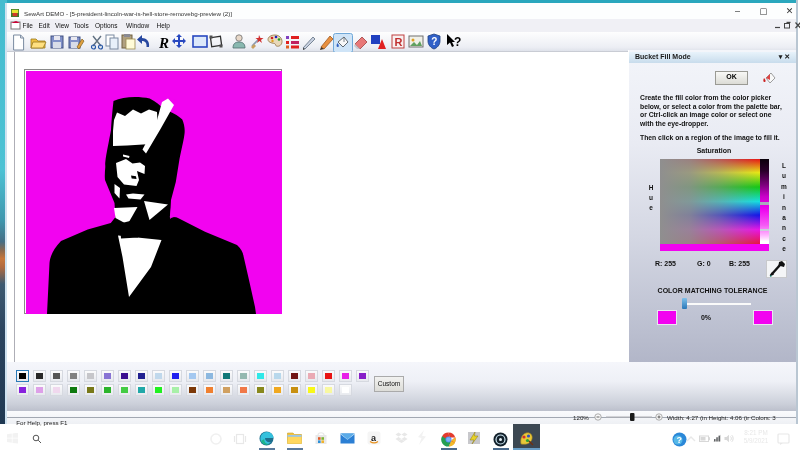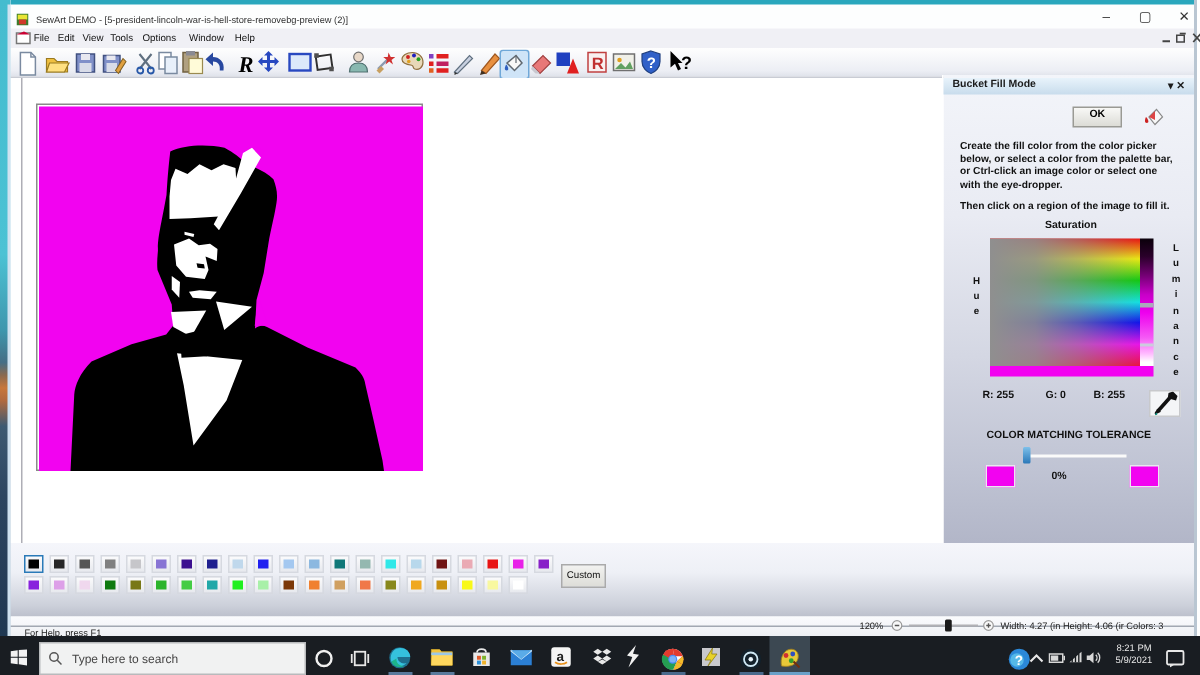--- a/index.html
+++ b/index.html
@@ -429,25 +429,20 @@
         <circle cx="8" cy="5" r="3.2" fill="#f8f8f8" stroke="#999" stroke-width="0.8"></circle>
           <path d="M6.5 5 L9.5 5" stroke="#555" stroke-width="0.9"></path>
         <path d="M16 5 L62 5" stroke="#b0b0b4" stroke-width="1.2"></path>
         <rect x="40" y="1" width="4.5" height="8" rx="1" fill="#1a1a1a"></rect>
         <circle cx="69" cy="5" r="3.2" fill="#f8f8f8" stroke="#999" stroke-width="0.8"></circle>
           <path d="M67.5 5 L70.5 5 M69 3.5 L69 6.5" stroke="#555" stroke-width="0.9"></path>
       </svg>
       <span style="position:absolute;left:660px;top:2.5px;">Width: 4.27 (in Height: 4.06 (ir Colors: 3</span>
     </div>
   </div>
-  <div id="taskbar">
-    <div id="search">
-        <span>Type here to search</span>
-      </div>
-  </div>
   <svg style="position:absolute;left:7px;top:433px;" width="11" height="11" viewBox="0 0 11 11">
       <path d="M0 1.2 L4.8 0.5 L4.8 4.8 L0 4.8 Z M5.5 0.4 L11 -0.3 L11 4.8 L5.5 4.8 Z M0 5.5 L4.8 5.5 L4.8 9.8 L0 9.1 Z M5.5 5.5 L11 5.5 L11 10.6 L5.5 9.9 Z" fill="#f2f2f2"></path>
     </svg>
   <svg style="position:absolute;left:32px;top:434px;" width="10" height="10" viewBox="0 0 10 10">
       <circle cx="4" cy="4" r="2.8" fill="none" stroke="#555" stroke-width="1"></circle>
       <path d="M6.2 6.2 L9 9" stroke="#555" stroke-width="1"></path>
     </svg>
   <svg style="position:absolute;left:209px;top:432px;" width="14" height="14" viewBox="0 0 14 14">
       <circle cx="7" cy="7" r="5" fill="none" stroke="#f0f0f0" stroke-width="1.6"></circle>
     </svg>

